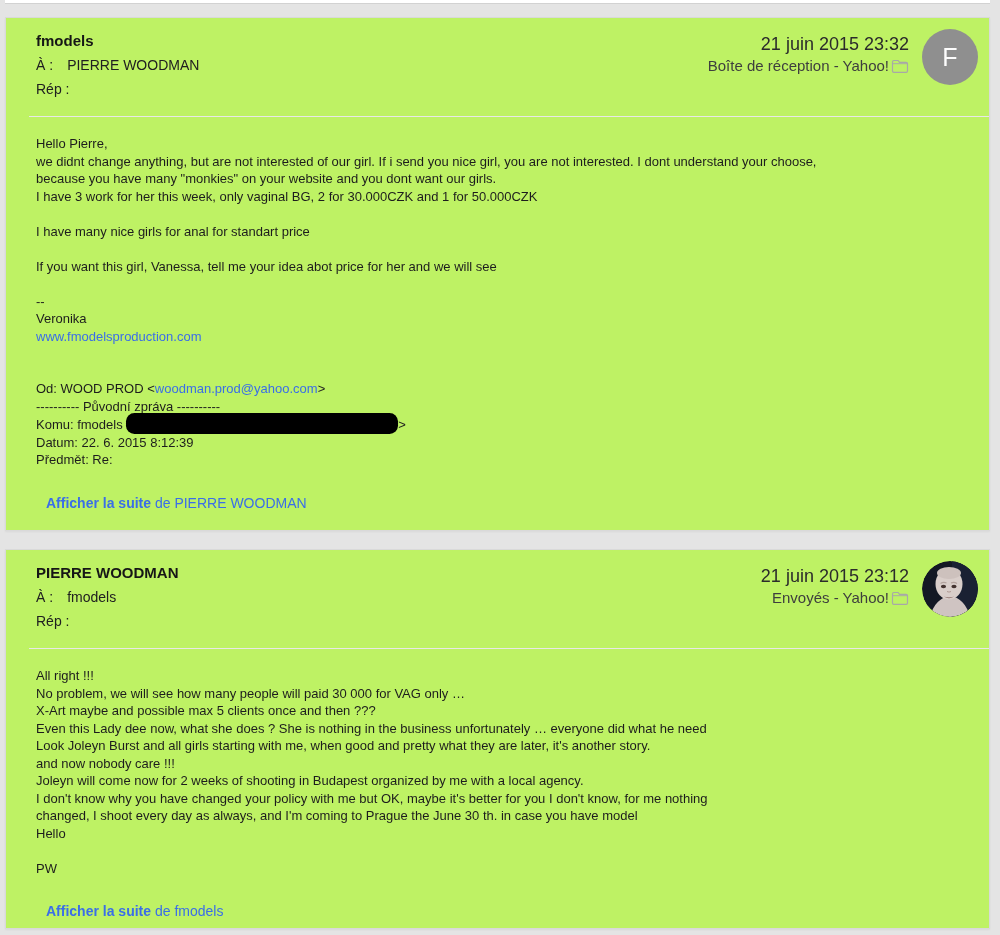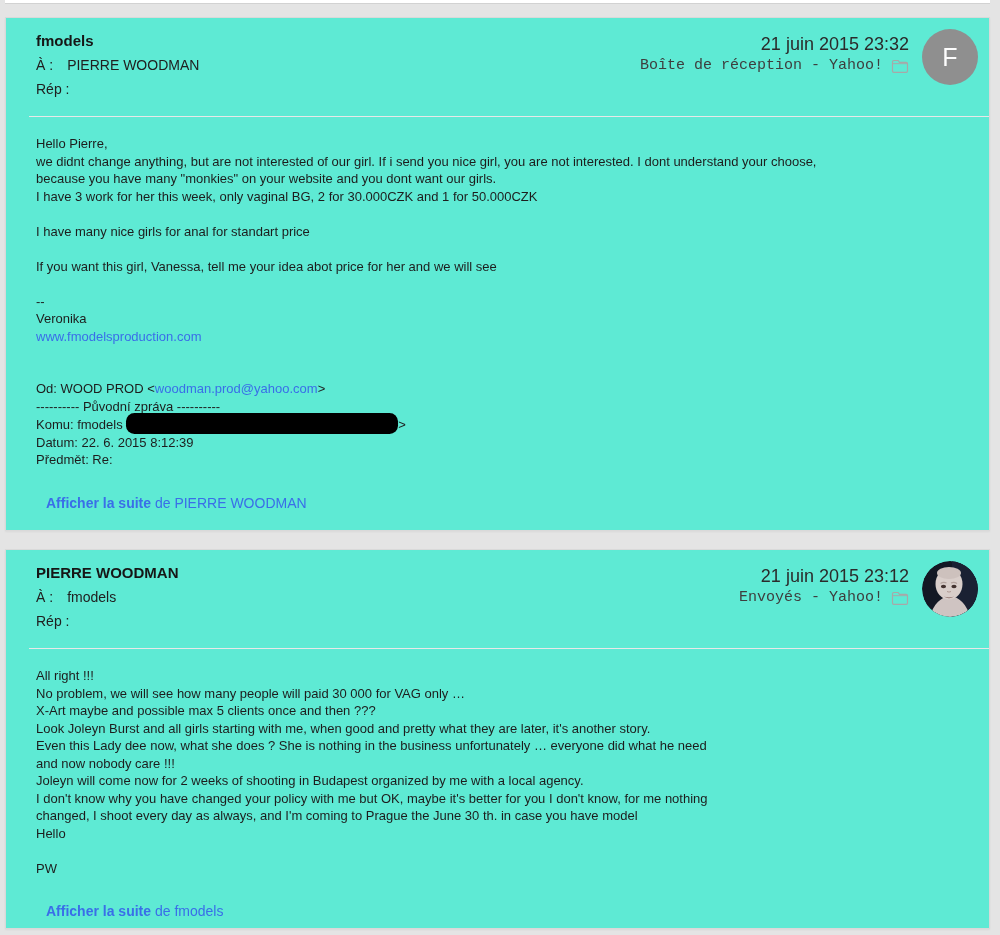--- a/index.html
+++ b/index.html
@@ -9,21 +9,21 @@
     font-family: "Liberation Sans", sans-serif;
     color: #1d1d1d;
     overflow: hidden;
   }
   .top-sliver {
     height: 4px; background: #ffffff;
     border-bottom: 1px solid #d2d2d2;
     margin: 0 10px 0 5px;
   }
   .card {
-    background: #5eead4;
+    background: #bef264;
     border: 1px solid #d9d9d9;
     box-shadow: 0 1px 2px rgba(0,0,0,0.05);
     margin: 0 10px 0 5px;
     overflow: hidden;
   }
   .card-1 { margin-top: 13px; height: 514px; }
   .card-2 { margin-top: 18px; height: 380px; }
 
   .card-header {
     display: flex; justify-content: space-between; align-items: flex-start;
@@ -31,21 +31,21 @@
   }
   .sender { font-size: 15px; font-weight: 700; line-height: 24px; color: #161616; }
   .hline  { font-size: 14px; line-height: 24px; color: #202020; }
   .to-name { margin-left: 14px; }
 
   .header-right { display: flex; align-items: flex-start; }
   .meta { text-align: right; margin-right: 13px; padding-top: 4px; }
   .date { font-size: 18px; line-height: 22px; color: #2b2b2b; }
   .folder-line {
     font-size: 15px; line-height: 22px; color: #3e3e3e;
-    display: flex; align-items: center; justify-content: flex-end; gap: 8px; font-family: Liberation Mono, monospace;
+    display: flex; align-items: center; justify-content: flex-end; gap: 2px;
   }
   .folder-icon svg { display: block; }
 
   .avatar { width: 56px; height: 56px; border-radius: 50%; overflow: hidden; flex: 0 0 auto; }
   .avatar-letter {
     background: #8f8f8f; color: #fdfdfd;
     display: flex; align-items: center; justify-content: center;
     font-size: 25px; line-height: 1;
   }
   .avatar-photo svg { display: block; }
@@ -172,22 +172,22 @@
     </div>
   </div>
 
   <div class="divider"></div>
 
   <div class="email-body">
     <div>
         <div class="line">All right !!!</div>
         <div class="line">No problem, we will see how many people will paid 30 000 for VAG only …</div>
         <div class="line">X-Art maybe and possible max 5 clients once and then ???</div>
+        <div class="line">Even this Lady dee now, what she does ? She is nothing in the business unfortunately … everyone did what he need</div>
         <div class="line">Look Joleyn Burst and all girls starting with me, when good and pretty what they are later, it's another story.</div>
-        <div class="line">Even this Lady dee now, what she does ? She is nothing in the business unfortunately … everyone did what he need</div>
         <div class="line">and now nobody care !!!</div>
         <div class="line">Joleyn will come now for 2 weeks of shooting in Budapest organized by me with a local agency.</div>
         <div class="line">I don't know why you have changed your policy with me but OK, maybe it's better for you I don't know, for me nothing</div>
         <div class="line">changed, I shoot every day as always, and I'm coming to Prague the June 30 th. in case you have model</div>
         <div class="line">Hello</div>
         <div class="line">&nbsp;</div>
         <div class="line">PW</div>
       </div>
   </div>
 

